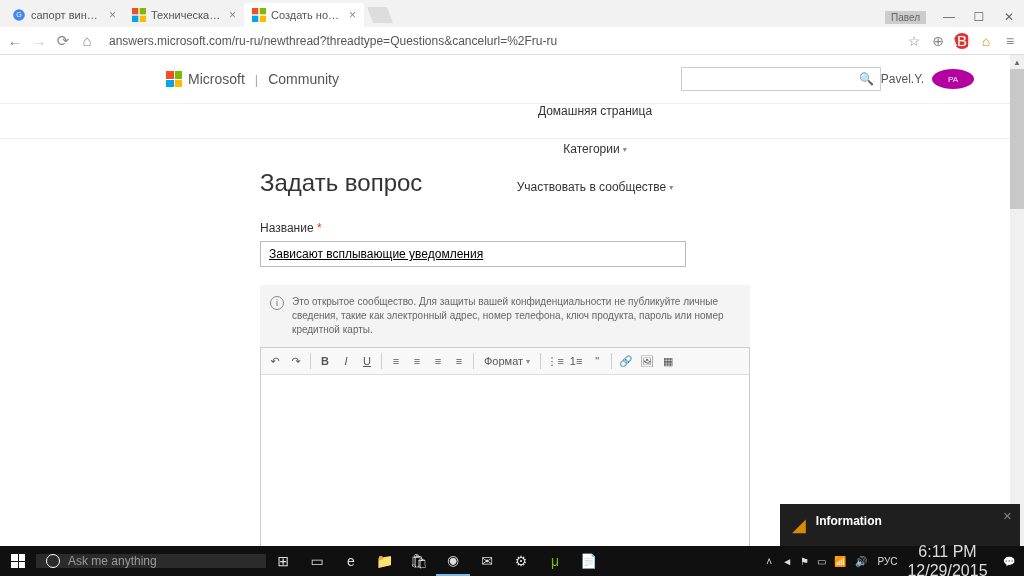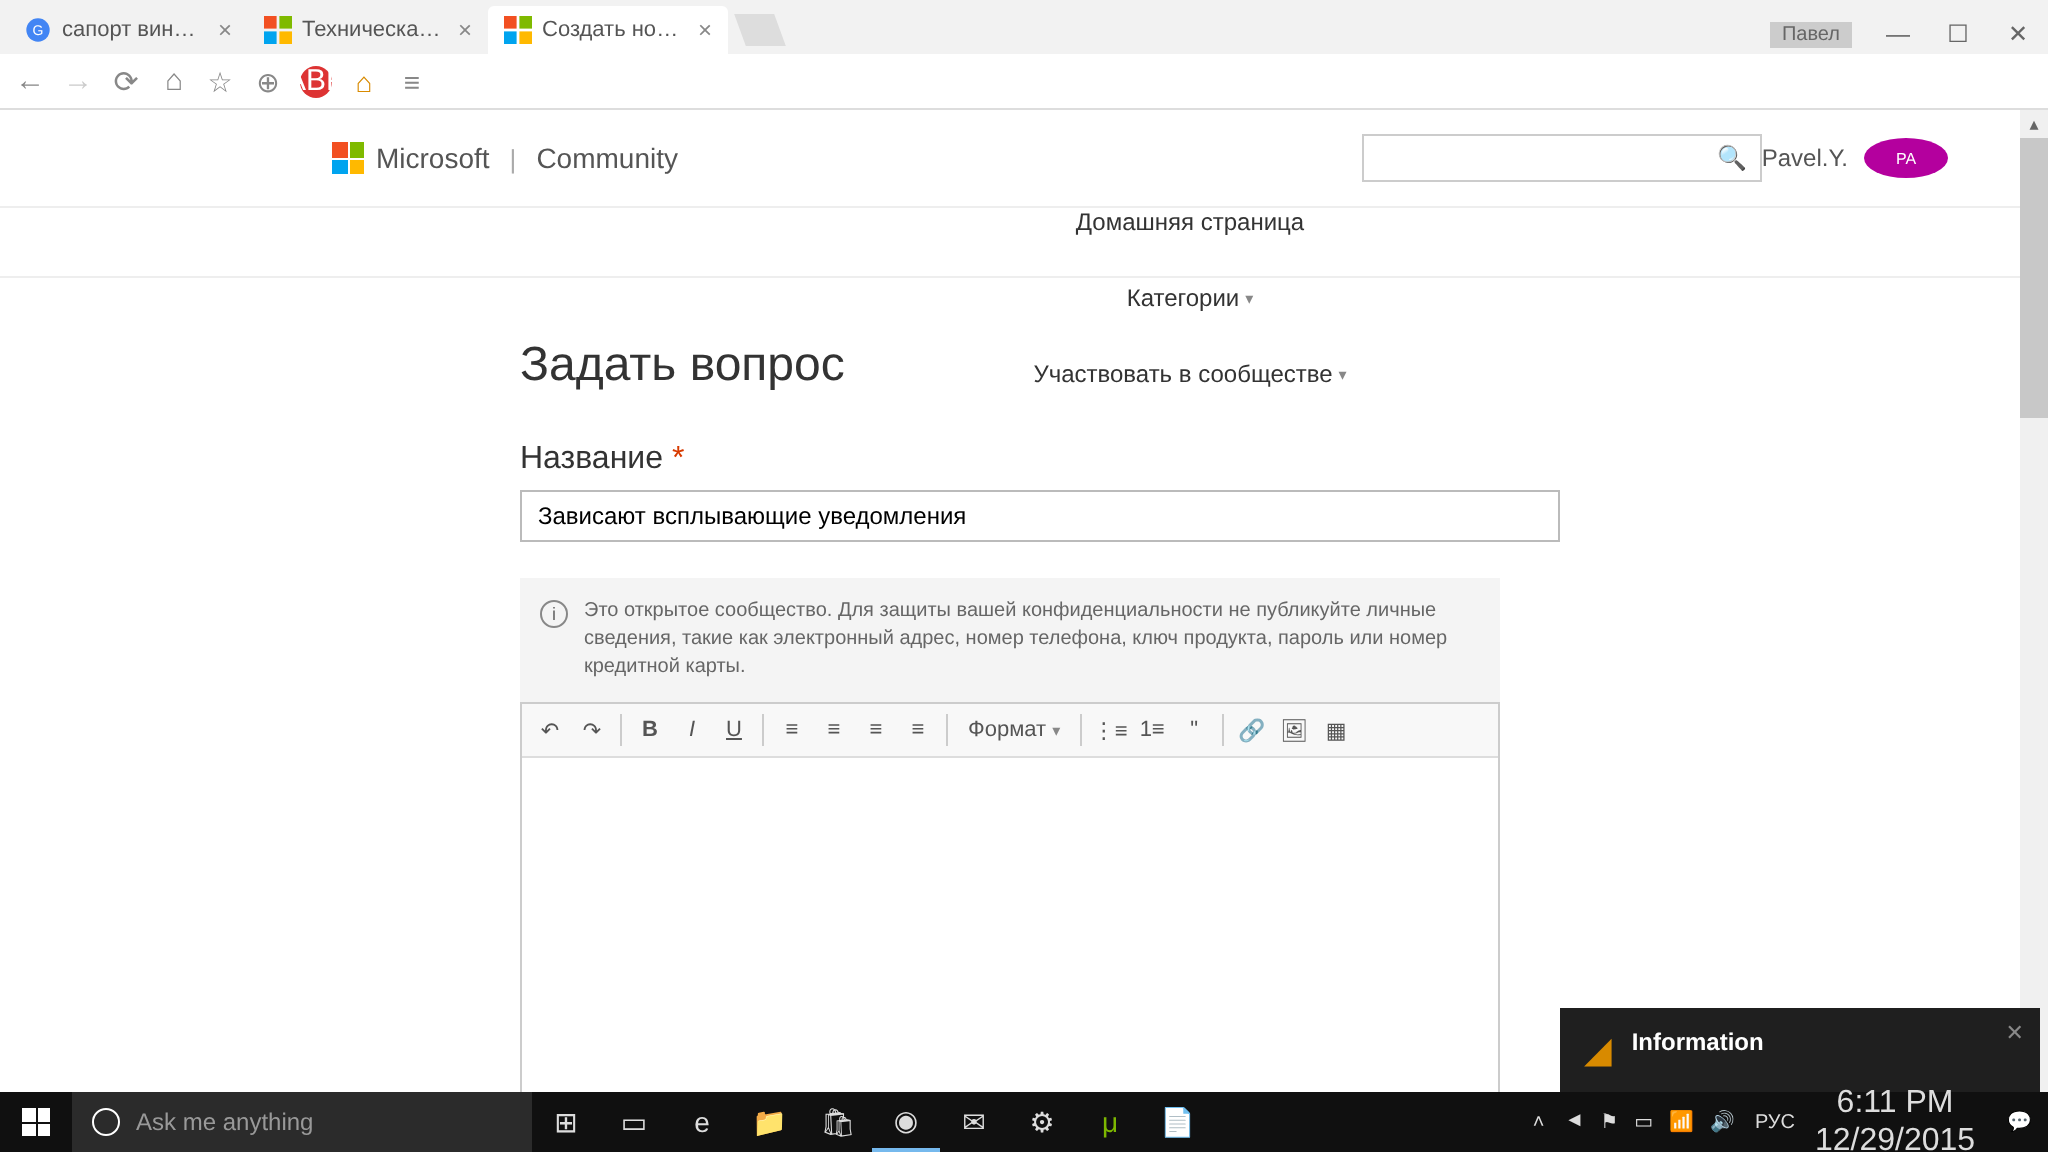--- a/index.html
+++ b/index.html
@@ -39,23 +39,23 @@
   .ms-search .sicon { color: #888; font-size: 12px; }
   .ms-user { margin-right: 30px; display: flex; align-items: center; gap: 8px; font-size: 12px; color: #555; }
   .ms-avatar { width: 42px; height: 20px; border-radius: 50%; background: #b4009e; color: white; font-size: 8px; display: flex; align-items: center; justify-content: center; }
   
   .ms-nav { height: 36px; border-top: 1px solid #eee; border-bottom: 1px solid #eee; padding-left: 166px; display: flex; align-items: center; gap: 24px; font-size: 12px; color: #333; flex-direction: column; }
   .ms-nav-item { cursor: pointer; display: flex; align-items: center; gap: 3px; }
   .chev { font-size: 8px; color: #888; }
   
   .ms-content { padding: 30px 0 0 260px; width: 760px; }
   .page-title { font-size: 24px; font-weight: 300; color: #333; margin-bottom: 24px; }
-  .field-label { font-size: 16px; color: #333; margin-bottom: 6px; }
+  .field-label { font-size: 12px; color: #333; margin-bottom: 6px; }
   .req { color: #d83b01; }
-  .title-input { width: 520px; padding: 5px 8px; font-size: 12px; border: 1px solid #bbb; margin-bottom: 18px; }
+  .title-input { width: 426px; padding: 5px 8px; font-size: 12px; border: 1px solid #bbb; margin-bottom: 18px; text-decoration: underline; }
   
   .info-box { width: 490px; background: #f4f4f4; padding: 10px; display: flex; gap: 8px; font-size: 10px; color: #666; line-height: 1.4; margin-bottom: 0; }
   .info-icon { width: 14px; height: 14px; border: 1px solid #888; border-radius: 50%; flex-shrink: 0; display: flex; align-items: center; justify-content: center; font-size: 9px; margin-top: 1px; }
   
   .editor-box { width: 490px; border: 1px solid #ccc; }
   .editor-toolbar { background: #f8f8f8; border-bottom: 1px solid #ddd; padding: 3px 4px; display: flex; gap: 1px; align-items: center; }
   .tbtn { width: 20px; height: 20px; display: flex; align-items: center; justify-content: center; font-size: 11px; color: #555; cursor: pointer; }
   .tbtn.wide { width: auto; padding: 0 6px; gap: 3px; font-size: 11px; }
   .tsep { width: 1px; height: 16px; background: #ccc; margin: 0 3px; }
   .editor-area { height: 185px; background: #fff; }
@@ -68,21 +68,21 @@
   .toast { position: absolute; right: 4px; bottom: 30px; width: 240px; background: #1f1f1f; color: #ccc; padding: 10px 12px; display: flex; gap: 10px; font-size: 11px; }
   .toast-icon { color: #d88a00; font-size: 18px; }
   .toast-title { color: #fff; font-weight: 600; font-size: 12px; margin-bottom: 2px; }
   .toast-close { position: absolute; right: 8px; top: 6px; color: #888; font-size: 11px; cursor: pointer; }
   
   
   .taskbar { position: absolute; bottom: 0; left: 0; right: 0; height: 30px; background: #101010; display: flex; align-items: center; color: #fff; }
   .start-btn { width: 36px; height: 30px; display: flex; align-items: center; justify-content: center; }
   .win-logo { width: 14px; height: 14px; display: grid; grid-template-columns: 1fr 1fr; grid-template-rows: 1fr 1fr; gap: 1px; }
   .win-logo div { background: #fff; }
-  .cortana { display: flex; align-items: center; gap: 8px; padding: 0 10px; height: 30px; width: 230px; background: #2b2b2b; color: #999; font-size: 12px; }
+  .cortana { display: flex; align-items: center; gap: 8px; padding: 0 10px; height: 14px; width: 230px; background: #2b2b2b; color: #999; font-size: 12px; }
   .cortana-circle { width: 14px; height: 14px; border: 1.5px solid #fff; border-radius: 50%; }
   .task-icons { display: flex; height: 30px; }
   .task-icon { width: 34px; display: flex; align-items: center; justify-content: center; font-size: 14px; color: #ddd; cursor: pointer; }
   .task-icon.active { border-bottom: 2px solid #76b9ed; }
   .tray { margin-left: auto; display: flex; align-items: center; gap: 10px; padding-right: 8px; font-size: 10px; color: #ddd; }
   .tray-icons { display: flex; gap: 8px; }
   .clock { text-align: center; line-height: 1.2; font-size: 16px; }
 </style>
 </head>
 <body>
@@ -123,20 +123,21 @@
     <span class="winbtn">☐</span>
     <span class="winbtn">✕</span>
   </div>
 </div>
 
 <div class="addr-bar">
   <span class="navbtn">←</span>
   <span class="navbtn disabled">→</span>
   <span class="navbtn">⟳</span>
   <span class="navbtn">⌂</span>
+  <span class="url-field">answers.microsoft.com/ru-ru/newthread?threadtype=Questions&amp;cancelurl=%2Fru-ru</span>
   <div class="addr-icons">
     <span class="addr-icon">☆</span>
     <span class="addr-icon">⊕</span>
     <span class="addr-icon ext-red">ABP</span>
     <span class="addr-icon" style="color:#d88a00">⌂</span>
     <span class="addr-icon">≡</span>
   </div>
 </div>
 
 <div class="page">

